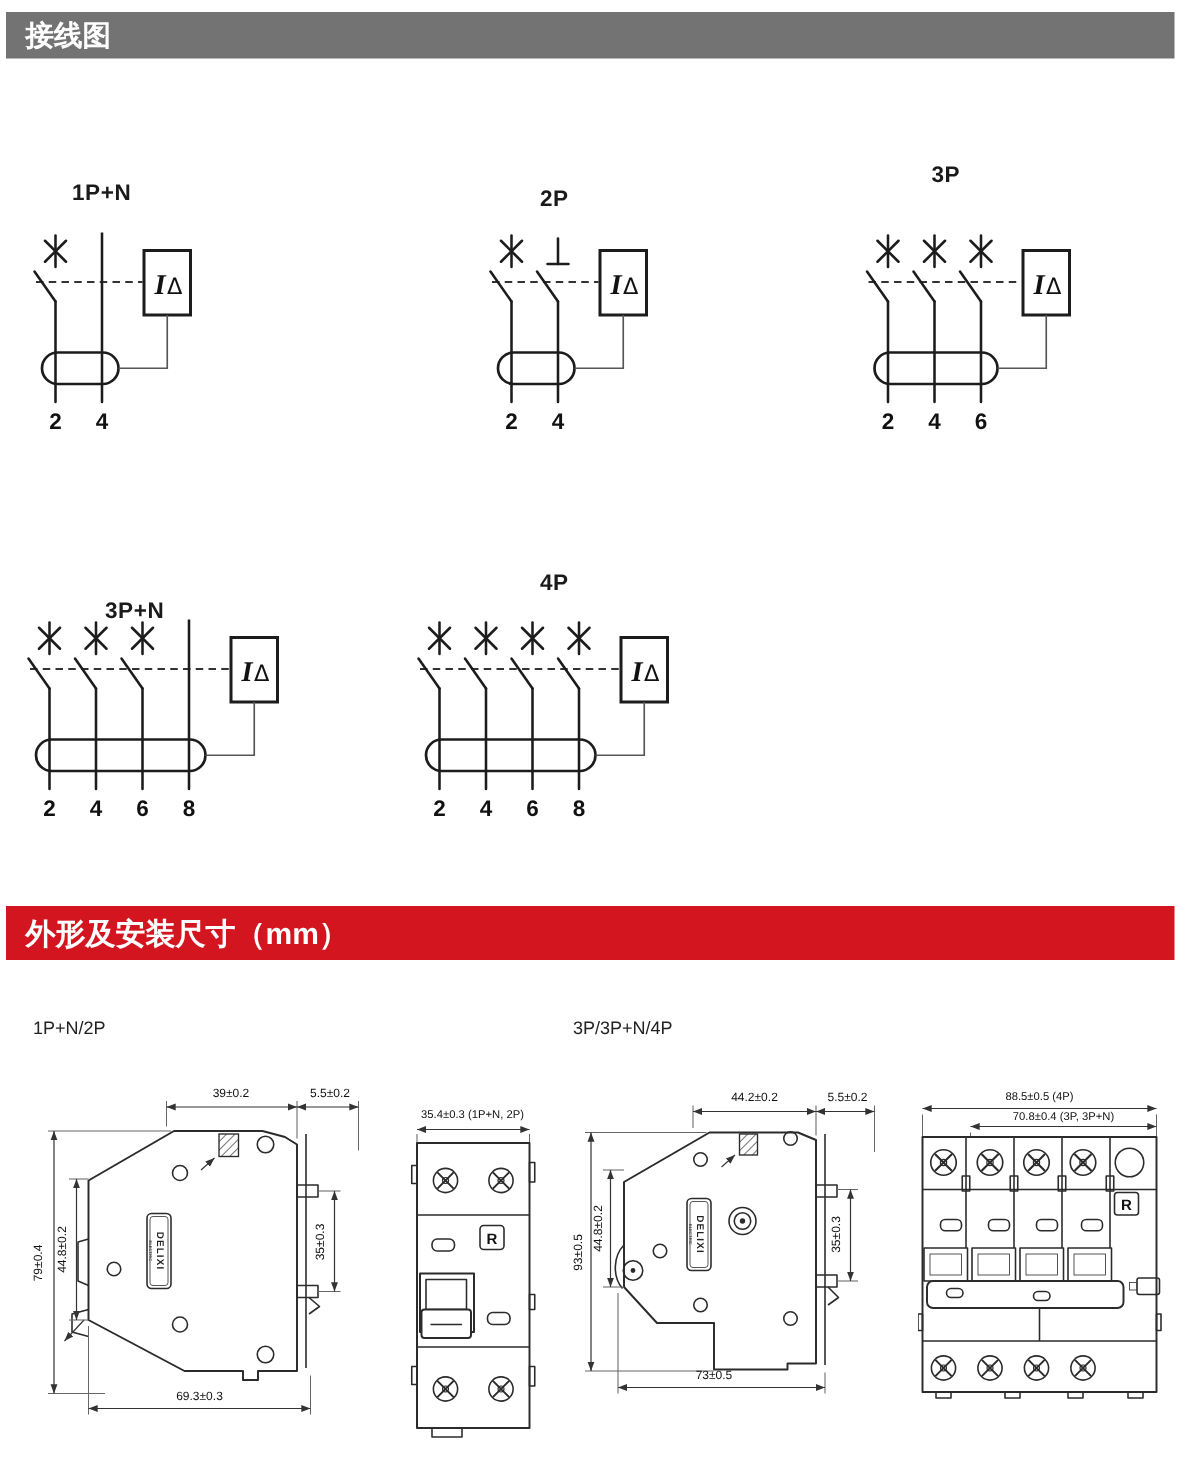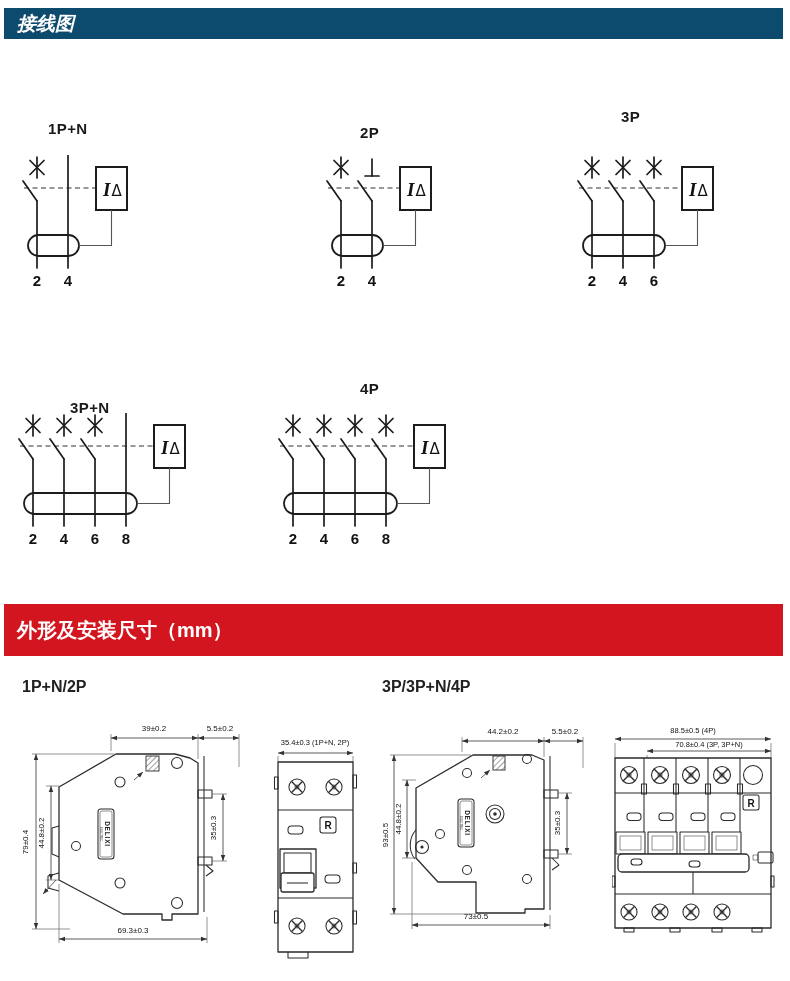--- a/index.html
+++ b/index.html
@@ -1,24 +1,24 @@
 <!DOCTYPE html>
 <html><head>
 <meta charset="utf-8">
 <style>
   html,body{margin:0;padding:0;background:#fff;}
   .page{position:relative;width:790px;height:981px;background:#fff;overflow:hidden;
         font-family:"Liberation Sans",sans-serif;color:#111;}
   .banner{position:absolute;left:4px;width:779px;background:#d2151e;color:#fff;
           font-weight:bold;display:flex;align-items:center;padding-left:13px;box-sizing:border-box;}
   .banner1{top:8px;height:31px;font-size:19px;}
-  .banner2{top:604px;height:52px;font-size:20px;}
+  .banner2{top:604px;height:36px;font-size:20px;}
   .wd-title{position:absolute;font-size:15px;font-weight:600;letter-spacing:.4px;color:#1a1a1a;margin-top:24px;}
   .wd{position:absolute;}
-  .grp-label{position:absolute;font-size:16px;font-weight:700;color:#222;text-align:right;}
+  .grp-label{position:absolute;font-size:12px;font-weight:400;color:#222;text-align:right;}
   .tech{position:absolute;}
   
   .wl{stroke:#1c1c1c;stroke-width:1.7;stroke-linecap:round;}
   .wdash{stroke:#333;stroke-width:1.2;stroke-dasharray:5 3.5;}
   .woval{fill:none;stroke:#1c1c1c;stroke-width:1.8;}
   .wbox{fill:#fff;stroke:#1c1c1c;stroke-width:2;}
   .wconn{fill:none;stroke:#555;stroke-width:1.1;}
   .wterm{font:bold 15px "Liberation Sans",sans-serif;fill:#111;text-anchor:middle;}
   .wI{font-family:"Liberation Serif",serif;font-style:italic;font-weight:bold;font-size:19px;fill:#111;}
   .wD{font-family:"DejaVu Sans",sans-serif;font-size:15px;fill:#111;}
@@ -48,21 +48,21 @@
     <g id="scr">
       <circle r="8.5" fill="#fff" stroke="#2b2b2b" stroke-width="1.1"></circle>
       <path d="M-5.7,-5.7 L5.7,5.7 M5.7,-5.7 L-5.7,5.7" stroke="#2b2b2b" stroke-width="1.4"></path>
       <circle r="2.1" fill="none" stroke="#2b2b2b" stroke-width="0.8"></circle>
     </g>
   </defs>
 </svg>
 
 <div class="page">
 
-  <div class="banner banner1" style="background: #0c4a6e; font-style: italic;">
+  <div class="banner banner1" style="background: #737373;">
     <span>接线图</span>
   </div>
 
   <div class="wd-title" style="left:48px;top:96px">1P+N</div>
   <div class="wd-title" style="left:360px;top:100px">2P</div>
   <div class="wd-title" style="left:621px;top:84px">3P</div>
   <div class="wd-title" style="left:70px;top:375px">3P+N</div>
   <div class="wd-title" style="left:360px;top:356px">4P</div>
 
   <svg class="wd" style="left:17px;top:155px" viewBox="0 0 116 138" width="116" height="138">

